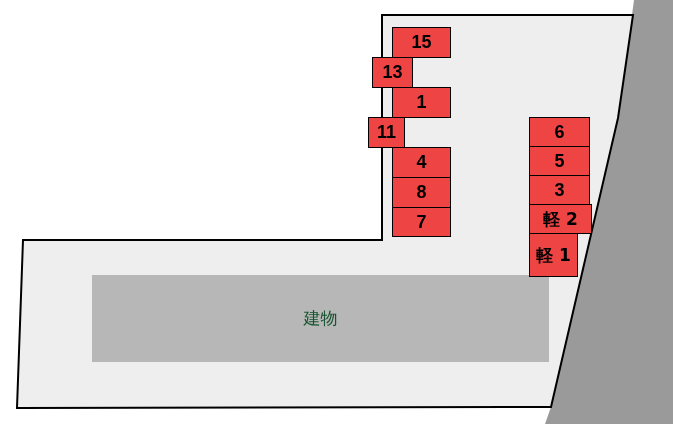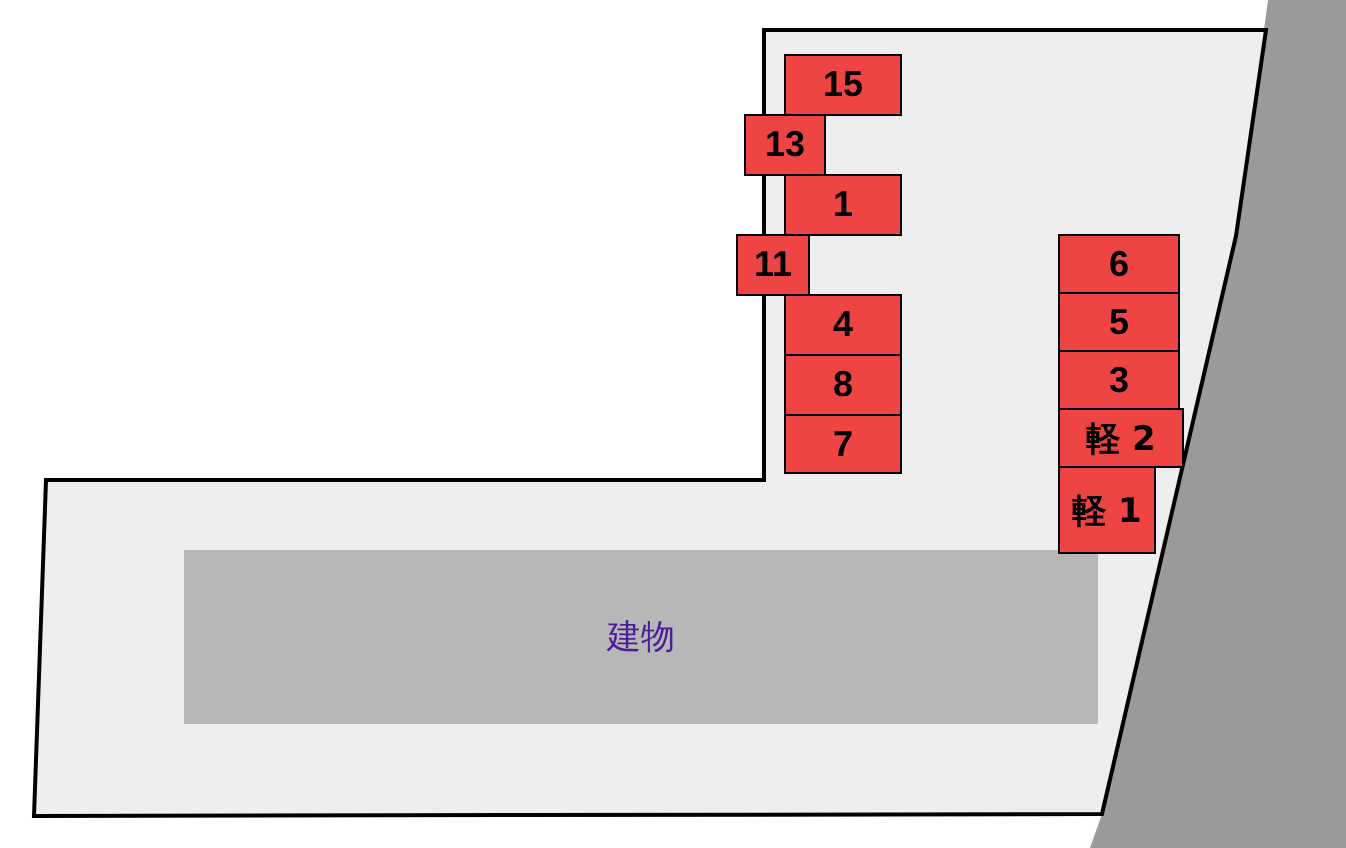--- a/index.html
+++ b/index.html
@@ -3,21 +3,21 @@
 <meta charset="utf-8">
 <style>
   html, body { margin:0; padding:0; background:#ffffff; }
   body { width:673px; height:424px; position:relative; overflow:hidden;
          font-family:"Liberation Sans","DejaVu Sans",sans-serif; }
   svg.map { position:absolute; left:0; top:0; }
   .stall { position:absolute; box-sizing:border-box; border:1.5px solid #000; background:#ef4444;
            display:flex; align-items:center; justify-content:center;
            font-size:18px; color:#000; cursor:pointer;font-weight:bold; }
   .building { position:absolute; background:#b7b7b7; display:flex; align-items:center; justify-content:center;
-              font-family:"DejaVu Sans",sans-serif; font-size:17px; color:#4c1d95; }
+              font-family:"DejaVu Sans",sans-serif; font-size:17px; color:#14532d; }
   .kei { font-family:"DejaVu Sans",sans-serif; font-size:17px; }
 </style>
 </head>
 <body>
 
 <svg class="map" width="673" height="424">
   <polygon points="634,0 673,0 673,424 545,424 551,407 618,118" fill="#9a9a9a"></polygon>
   <polygon points="382,15 633,15 618,118 551,407 17,408 23,240 382,240" fill="#eeeeee" stroke="#000" stroke-width="2" stroke-linejoin="miter"></polygon>
 </svg>
 

